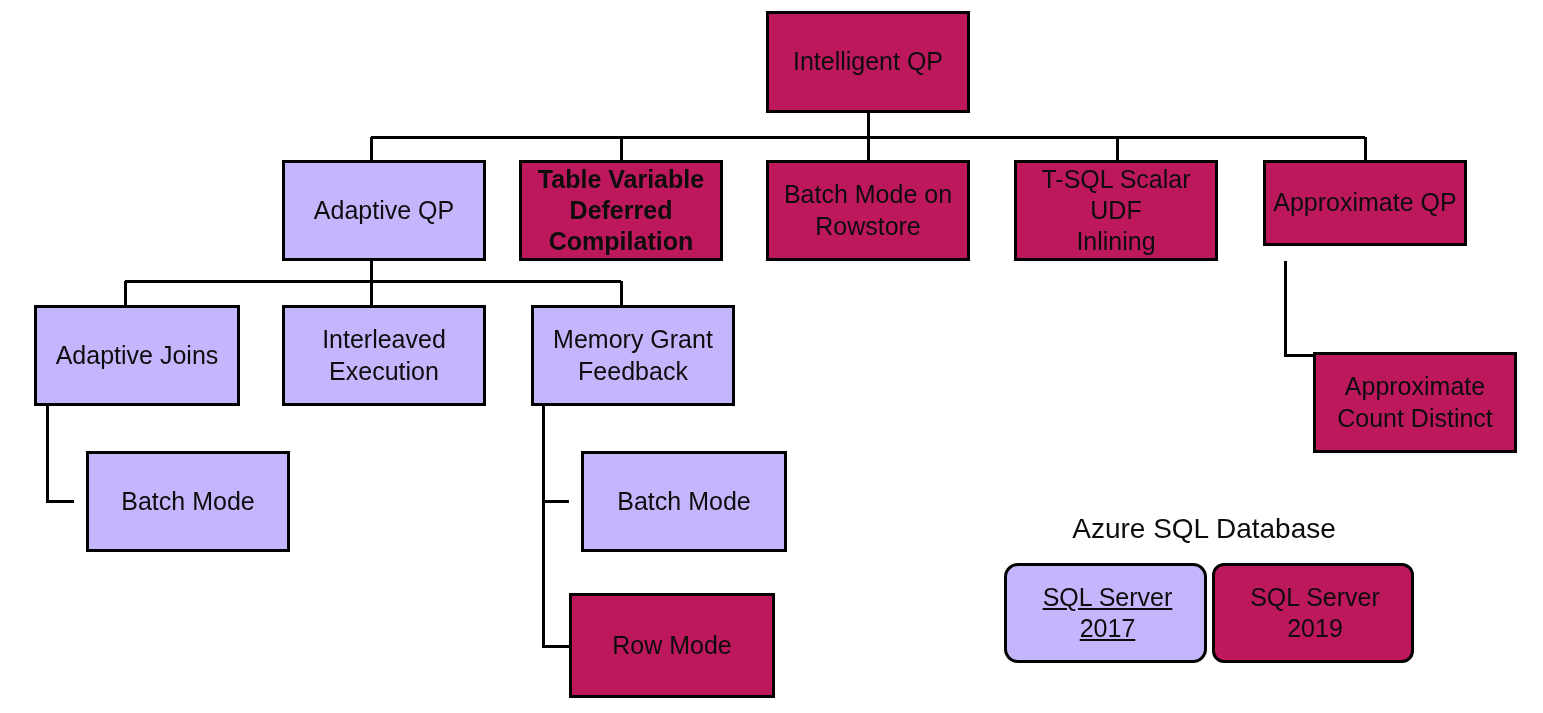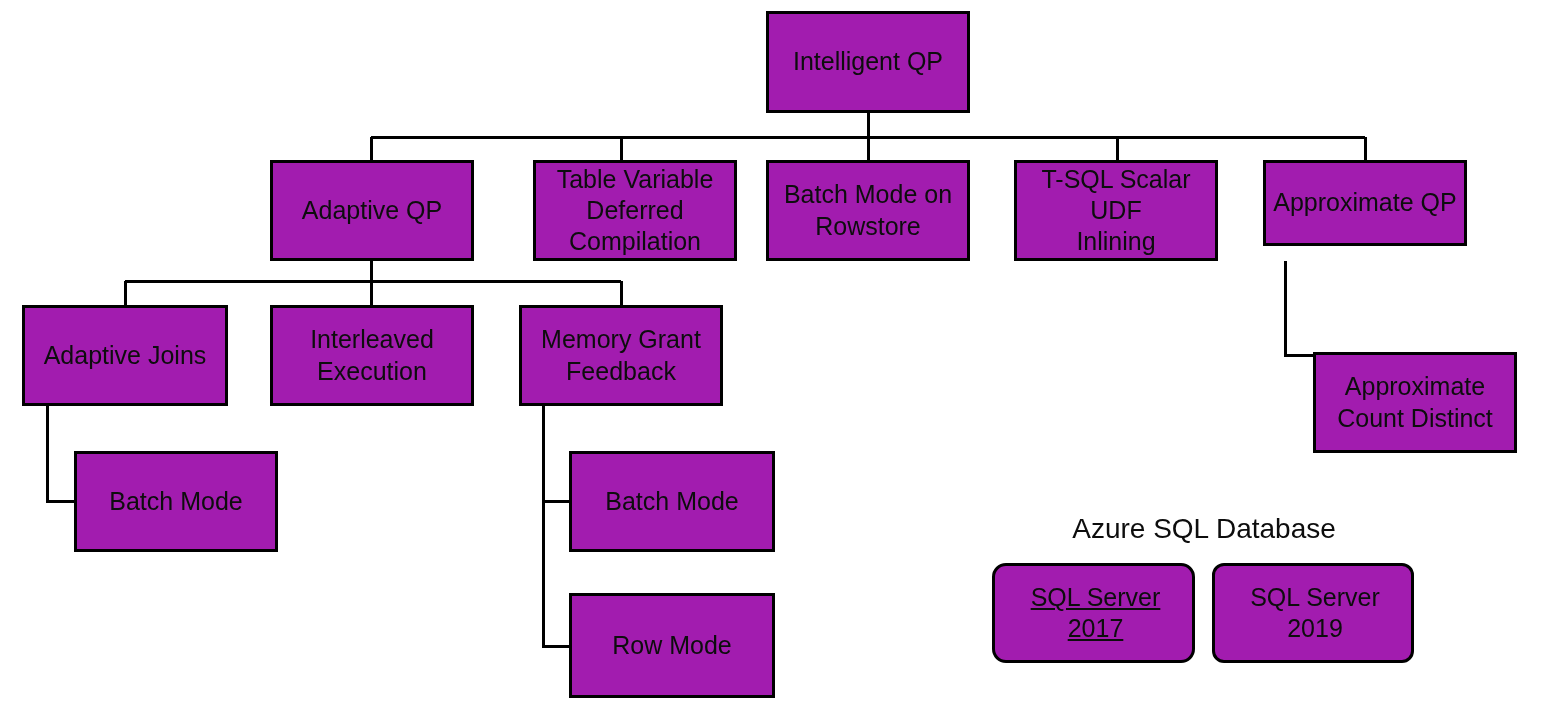--- a/index.html
+++ b/index.html
@@ -37,22 +37,22 @@
     display: flex;
     align-items: center;
     justify-content: center;
     text-align: center;
     line-height: 1.25;
     font-size: 25px;
     color: #0d0d0d;
     padding: 2px 4px;
     white-space: pre-line;
   }
-  .fill-blue  { background: #a21caf; }
-  .fill-green { background: #a21caf; }
+  .fill-blue  { background: #c4b5fd; margin-left: 12px; }
+  .fill-green { background: #be185d; }
 
   .node.legend-chip {
     border-radius: 14px;
     justify-content: flex-start;
     padding-left: 8px;
     font-size: 25px;
   }
   .legend-title {
     position: absolute;
     z-index: 2;
@@ -92,21 +92,21 @@
       <path d="M 543 406 L 543 646 L 569 646"></path>
 
       <path d="M 1285 261 L 1285 355 L 1313 355"></path>
     </g>
   </svg>
 
   <div class="node fill-green" style="left:766px; top:11px; width:204px; height:102px;">Intelligent QP</div>
 
   <div class="node fill-blue" style="left:270px; top:160px; width:204px; height:101px;">Adaptive QP</div>
 
-  <div class="node fill-green" style="left:533px; top:160px; width:204px; height:101px;">Table Variable
+  <div class="node fill-green" style="left:519px; top:160px; width:204px; height:101px;font-weight:bold;">Table Variable
 Deferred
 Compilation</div>
 
   <div class="node fill-green" style="left:1014px; top:160px; width:204px; height:101px;">T-SQL Scalar UDF
 Inlining</div>
 
   <div class="node fill-green" style="left:766px; top:160px; width:204px; height:101px;">Batch Mode on
 Rowstore</div>
 
   <div class="node fill-green" style="left:1263px; top:160px; width:204px; height:86px;">Approximate QP</div>

